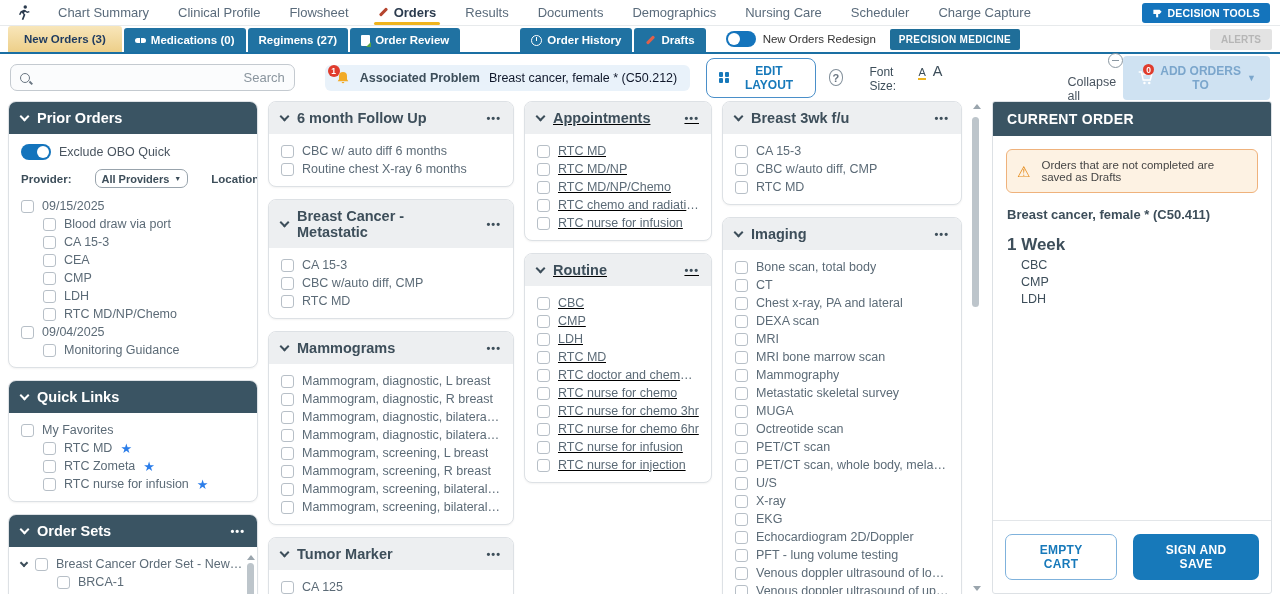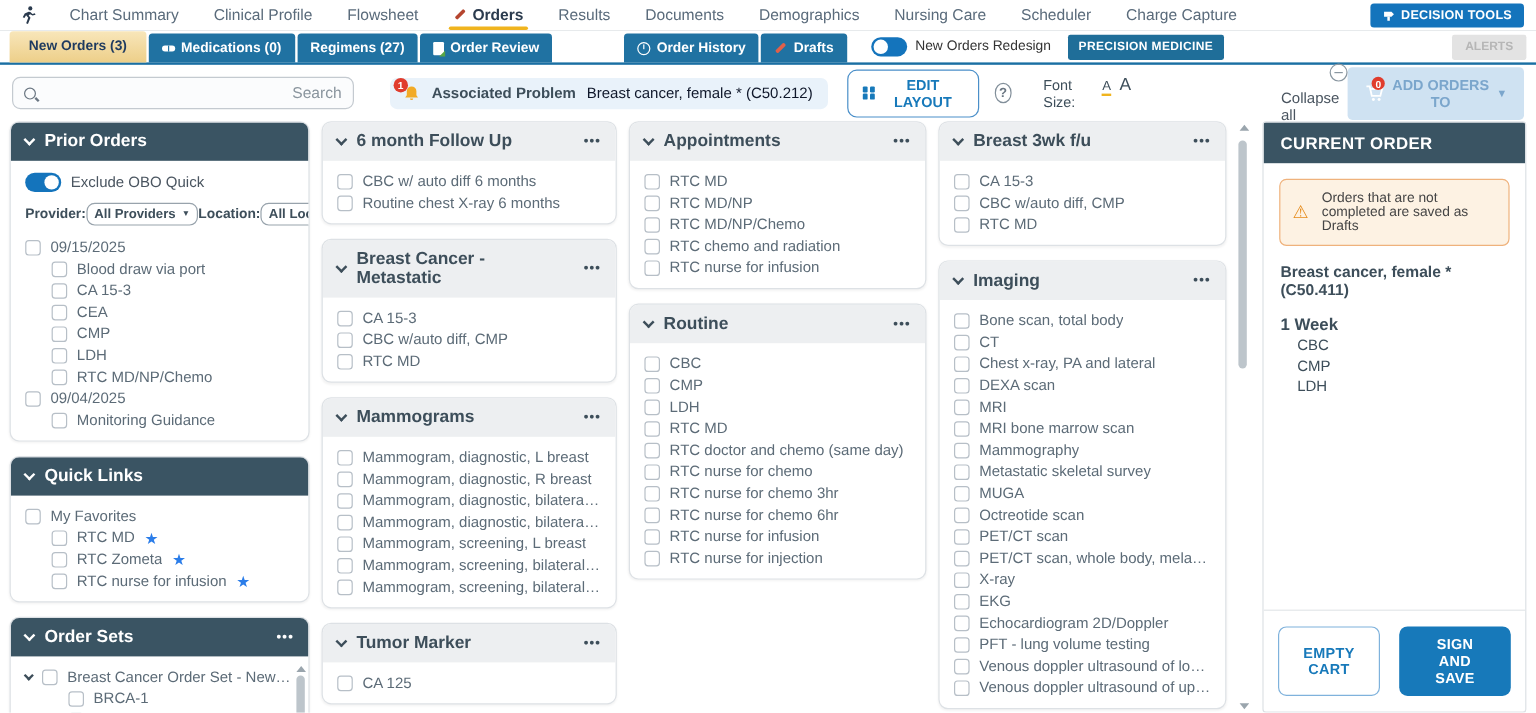--- a/index.html
+++ b/index.html
@@ -64,57 +64,57 @@
   .minus-ic { width:15px; height:15px; border:1.5px solid #8a97a1; border-radius:50%; position:relative; }
   .minus-ic::after { content:''; position:absolute; left:3px; top:6px; width:7px; height:1.5px; background:#8a97a1; }
   .collapse-label { font-size:12.5px; color:#4a5560; }
   .btn-addorders { margin-left:auto; background:#cfe2f2; border:none; border-radius:4px; color:#7ba6cc; font-size:12px; font-weight:bold; padding:8px 14px; display:flex; align-items:center; gap:6px; cursor:default; }
   .cart-wrap { position:relative; width:17px; height:15px; flex:none; }
   .cart-badge { position:absolute; top:-6px; left:6px; background:#e03c2d; color:#fff; font-size:8.5px; font-weight:bold; width:11px; height:11px; border-radius:50%; display:flex; align-items:center; justify-content:center; }
 
   
   .main { height:493px; display:flex; padding:0 8px; gap:10px; position:relative; }
   .col { flex:none; }
-  .col1 { width:250px; } .col2 { width:246px; } .col3 { width:248px; } .col4 { width:240px; }
+  .col1 { width:250px; } .col2 { width:246px; } .col3 { width:188px;text-decoration:underline; } .col4 { width:240px; }
 
   .panel { border:1px solid #dde1e5; border-radius:8px; background:#fff; margin-bottom:12px; overflow:hidden; box-shadow:0 1px 2px rgba(0,0,0,.05); position:relative; }
   .panel-h { display:flex; align-items:center; gap:9px; padding:8px 12px; background:#edeff1; color:#3d4e5a; font-size:14.5px; font-weight:600; }
   .panel-h.dark { background:#3a5463; color:#fff; }
   .chev { width:7px; height:7px; border-right:2px solid currentColor; border-bottom:2px solid currentColor; transform:rotate(45deg); display:inline-block; flex:none; margin-top:-3px; cursor:pointer; }
   .dots { margin-left:auto; font-size:11px; font-weight:bold; letter-spacing:1px; cursor:pointer; line-height:8px; }
   .panel-b { padding:8px 12px; }
   .row { display:flex; align-items:center; gap:8px; padding:1.5px 0; font-size:12.5px; color:#5c6b77; line-height:15px; white-space:nowrap; }
   .row.ind { padding-left:22px; }
   .cb { width:13px; height:13px; border:1.5px solid #b7bfc7; border-radius:3px; background:#fff; flex:none; cursor:pointer; }
   .lbl { overflow:hidden; text-overflow:ellipsis; }
   .star { color:#2b7de9; font-size:13px; cursor:pointer; }
   .tree-chev { width:6px; height:6px; border-right:2px solid #3d4e5a; border-bottom:2px solid #3d4e5a; transform:rotate(45deg); display:inline-block; flex:none; margin-top:-2px; cursor:pointer; }
 
   .obo-row { display:flex; align-items:center; gap:8px; padding:2px 0 9px; }
   .obo-label { font-size:12.5px; color:#4a5560; }
-  .filters { display:flex; align-items:center; gap:0; padding-bottom:9px; }
+  .filters { display:flex; align-items:center; gap:23px; padding-bottom:9px; }
   .flt-label { font-size:11.5px; font-weight:bold; color:#3d4e5a; }
   .select { border:1px solid #98a3ac; border-radius:7px; padding:2.5px 6px; font-size:11px; font-weight:bold; color:#3d4e5a; display:flex; align-items:center; gap:5px; cursor:pointer; background:#fff; white-space:nowrap; }
   .select .arr { font-size:7px; color:#3d4e5a; }
 
   .scrollbar-v { position:absolute; right:2px; width:8px; }
   .sb-thumb { position:absolute; width:7px; background:#bdc5cb; border-radius:4px; left:0; }
   .tri-up { width:0; height:0; border-left:4px solid transparent; border-right:4px solid transparent; border-bottom:5px solid #9aa5ad; }
   .tri-down { width:0; height:0; border-left:4px solid transparent; border-right:4px solid transparent; border-top:5px solid #9aa5ad; }
 
   .main-sb { width:10px; flex:none; position:relative; display:flex; flex-direction:column; align-items:center; justify-content:space-between; padding:3px 0; }
   .main-sb .sb-thumb { top:16px; height:190px; }
 
   
   .current-order { flex:1; border:1px solid #dde1e5; border-radius:3px; background:#fff; display:flex; flex-direction:column; overflow:hidden; }
   .co-header { background:#3a5463; color:#fff; font-size:14px; font-weight:bold; padding:9px 14px; letter-spacing:.3px; }
   .co-warning { margin:13px 13px 6px; border:1px solid #efb27c; background:#fdf2e3; border-radius:6px; padding:9px 10px; display:flex; align-items:center; gap:11px; font-size:11.5px; color:#454545; }
   .warn-ic { color:#e58b1a; font-size:15px; line-height:1; }
   .co-problem { margin:8px 14px 2px; font-size:13px; font-weight:bold; color:#3d4e5a; }
-  .co-sched { margin:11px 14px 0; font-size:14px; font-weight:bold; color:#3d4e5a; }
+  .co-sched { margin:11px 14px 0; font-size:17px; font-weight:bold; color:#3d4e5a; }
   .co-orders { margin:2px 14px 0 28px; list-style:none; }
   .co-orders li { font-size:12.5px; color:#3d4e5a; line-height:17px; }
   .co-footer { margin-top:auto; border-top:1px solid #e3e6e9; padding:13px 12px; display:flex; justify-content:center; gap:16px; }
   .btn-empty { background:#fff; border:1px solid #7fb2dc; border-radius:7px; color:#1779ba; font-size:12px; font-weight:bold; padding:8px 17px; cursor:pointer; letter-spacing:.3px; font-family:inherit; }
   .btn-sign { background:#1779ba; border:none; border-radius:7px; color:#fff; font-size:12px; font-weight:bold; padding:8px 17px; cursor:pointer; letter-spacing:.3px; font-family:inherit; }
 </style>
 </head>
 <body>
 
 <div class="app">
@@ -427,20 +427,24 @@
             <div class="row">
               <span class="cb"></span>
               <span class="lbl">Mammogram, diagnostic, bilateral breast ...</span>
             </div>
             <div class="row">
               <span class="cb"></span>
               <span class="lbl">Mammogram, screening, L breast</span>
             </div>
             <div class="row">
               <span class="cb"></span>
+              <span class="lbl">Mammogram, screening, R breast</span>
+            </div>
+            <div class="row">
+              <span class="cb"></span>
               <span class="lbl">Mammogram, screening, bilateral breast</span>
             </div>
             <div class="row">
               <span class="cb"></span>
               <span class="lbl">Mammogram, screening, bilateral, w/ U/S ...</span>
             </div>
           </div>
         </div>
         <div class="panel">
           <div class="panel-h">
@@ -605,20 +609,24 @@
               <span class="cb"></span>
               <span class="lbl">Octreotide scan</span>
             </div>
             <div class="row">
               <span class="cb"></span>
               <span class="lbl">PET/CT scan</span>
             </div>
             <div class="row">
               <span class="cb"></span>
               <span class="lbl">PET/CT scan, whole body, melanoma</span>
+            </div>
+            <div class="row">
+              <span class="cb"></span>
+              <span class="lbl">U/S</span>
             </div>
             <div class="row">
               <span class="cb"></span>
               <span class="lbl">X-ray</span>
             </div>
             <div class="row">
               <span class="cb"></span>
               <span class="lbl">EKG</span>
             </div>
             <div class="row">

